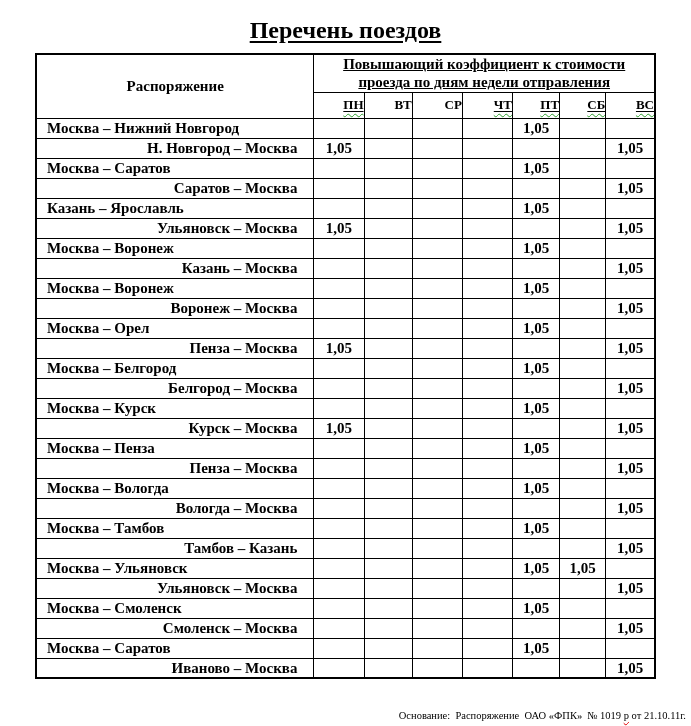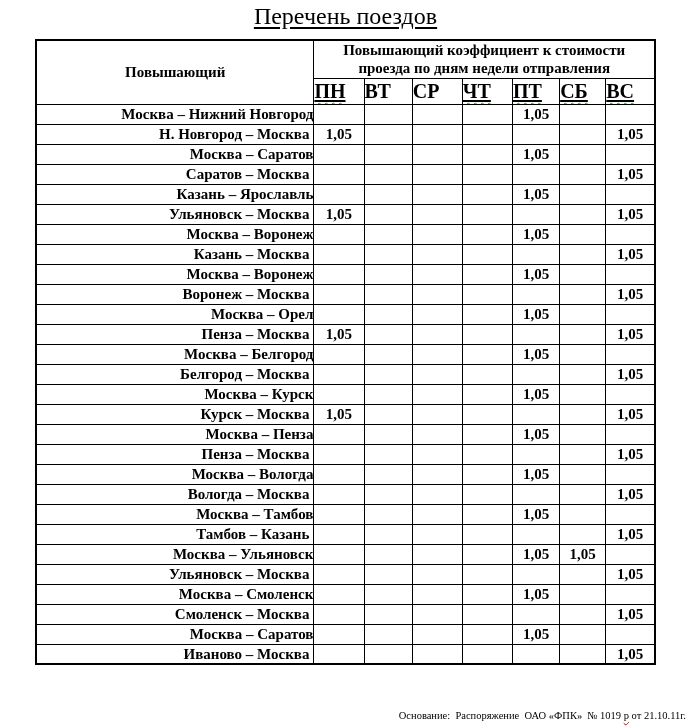--- a/index.html
+++ b/index.html
@@ -5,24 +5,24 @@
   * { margin: 0; padding: 0; box-sizing: border-box; }
   html, body { background: #ffffff; }
   body {
     width: 691px; height: 726px;
     position: relative;
     font-family: "Liberation Serif", "DejaVu Serif", serif;
     color: #000;
     overflow: hidden;
   }
   .page-title {
-    margin-top: 3px;
+    margin-top: 17px;
     text-align: center;
     font-size: 24px;
-    font-weight: 400;
+    font-weight: 700;
     text-decoration: underline;
     text-underline-offset: 3px;
   }
   table.trains {
     border-collapse: collapse;
     table-layout: fixed;
     width: 621px;
     margin: 9px 0 0 35px;
     border: 2px solid #000;
   }
@@ -38,37 +38,38 @@
     text-align: center;
     vertical-align: middle;
   }
   th.coef-head {
     height: 38px;
     text-align: center;
     vertical-align: middle;
     font-size: 15.5px;
     line-height: 18px;
     white-space: normal;
+    text-decoration: underline;
   }
   tr.day-row th {
     height: 26px;
-    text-align: left;
+    text-align: right;
     vertical-align: middle;
-    font-size: 20px;
+    font-size: 13px;
   }
   .day-outer { text-decoration: underline; text-underline-offset: 2px; }
   th.underlined .day-inner {
     text-decoration: underline wavy #2e9e2e;
     text-decoration-thickness: 1px;
     text-underline-offset: 4px;
   }
   th.plain .day-outer { text-decoration: none; }
   tbody td { height: 20px; line-height: 18px; vertical-align: middle; }
-  td.dir.left  { text-align: right;  padding-left: 20px; }
-  td.dir.right { text-align: right; padding-right: 4px; }
+  td.dir.left  { text-align: left;  padding-left: 10px; }
+  td.dir.right { text-align: right; padding-right: 16px; }
   td.val { text-align: center; }
   .footnote {
     position: absolute;
     right: 5px;
     bottom: 5px;
     font-size: 10.5px;
     font-weight: normal;
     white-space: pre;
   }
   .misspelled {
@@ -88,21 +89,21 @@
     <col style="width:50px">
     <col style="width:48px">
     <col style="width:50px">
     <col style="width:50px">
     <col style="width:47px">
     <col style="width:46px">
     <col style="width:49px">
   </colgroup>
   <thead>
     <tr>
-      <th class="dir-head" rowspan="2">Повышающий</th>
+      <th class="dir-head" rowspan="2">Распоряжение</th>
       <th class="coef-head" colspan="7">
         <div>Повышающий коэффициент к стоимости</div>
         <div>проезда по дням недели отправления</div>
       </th>
     </tr>
     <tr class="day-row">
         <th class="underlined"><span class="day-outer"><span class="day-inner">ПН</span></span></th>
         <th class="plain"><span class="day-outer"><span class="day-inner">ВТ</span></span></th>
         <th class="plain"><span class="day-outer"><span class="day-inner">СР</span></span></th>
         <th class="underlined"><span class="day-outer"><span class="day-inner">ЧТ</span></span></th>

